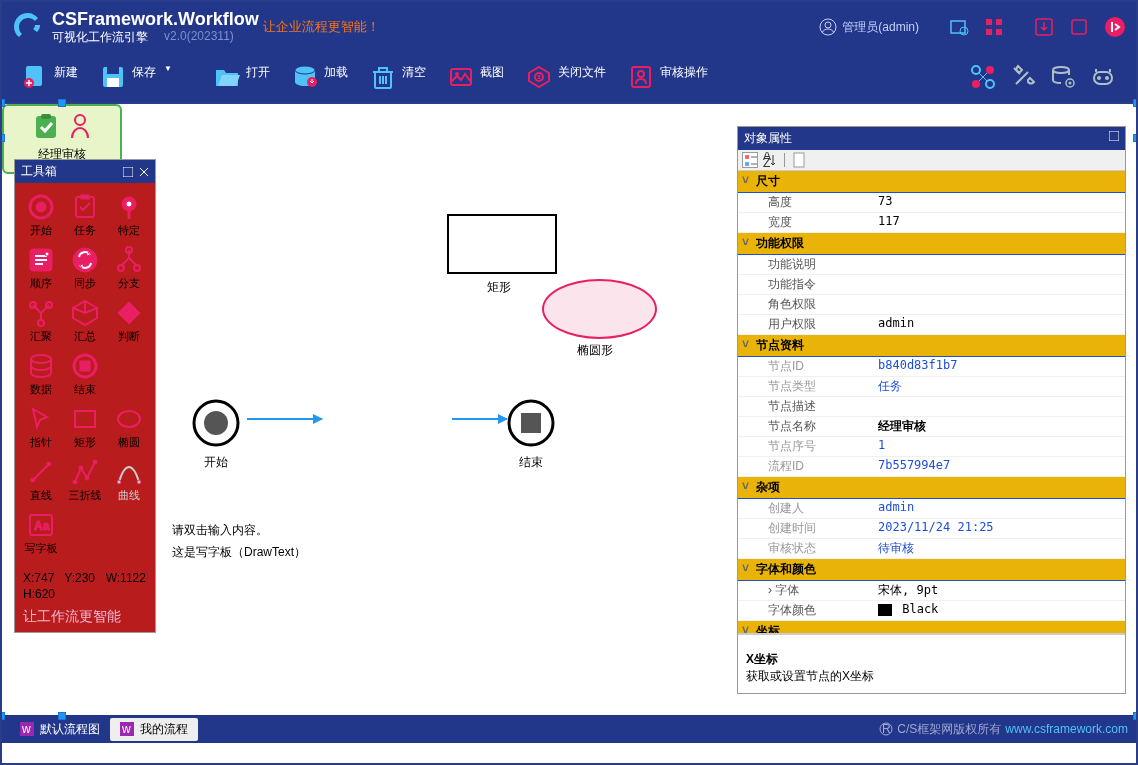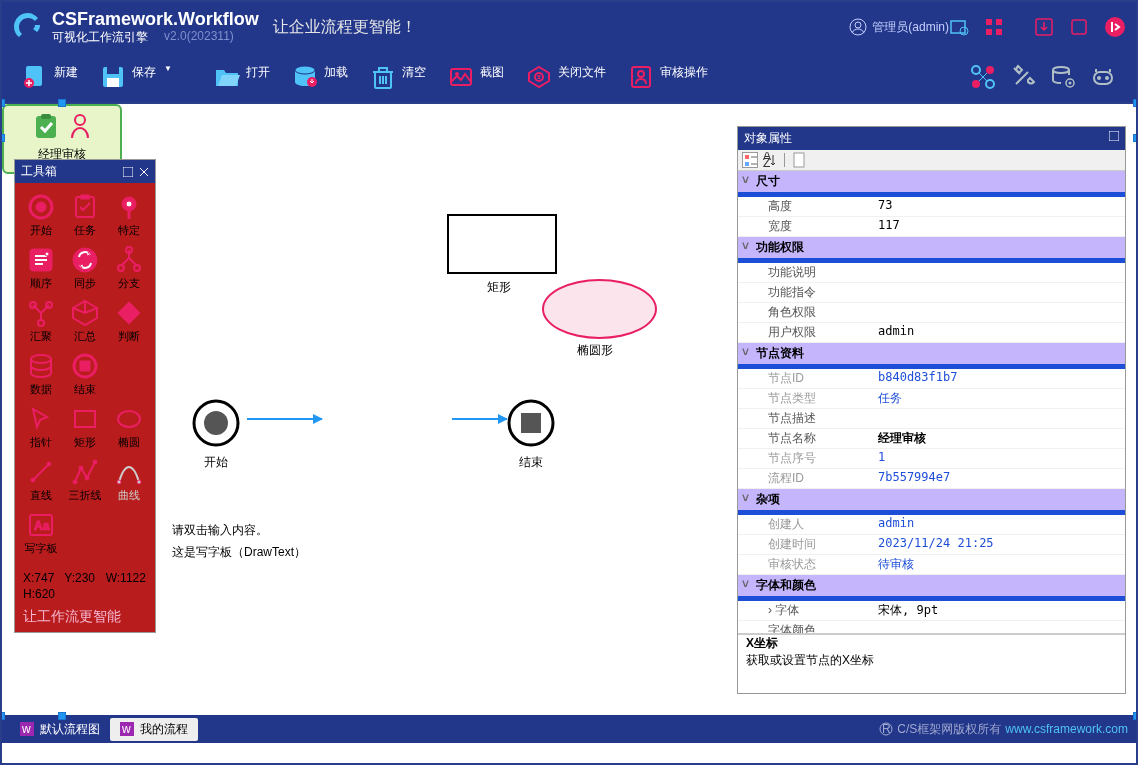--- a/index.html
+++ b/index.html
@@ -2,22 +2,22 @@
 <html><head>
 <meta charset="utf-8">
 <style>
 *{margin:0;padding:0;box-sizing:border-box;font-family:"Microsoft YaHei",SimSun,sans-serif;font-size:12px}
 body{background:#fff;width:1138px;height:765px;overflow:hidden;border:2px solid #2a3d8a}
 .header{height:50px;background:#22368a;display:flex;align-items:center;padding:0 10px;color:#fff}
 .logo{width:32px;height:32px;margin-right:8px}
 .title-block{display:flex;flex-direction:column;margin-right:4px}
 .app-title{font-size:18px;font-weight:bold;line-height:20px}
 .app-sub{font-size:11px;display:flex;gap:16px}
-.header-tagline{color:#e5e5e5;font-size:16px;margin-left:10px;flex:1}
-.user{display:flex;align-items:center;gap:5px;color:#c5d0ff;}
+.header-tagline{color:#f97316;font-size:13px;flex:1}
+.user{display:flex;align-items:center;gap:5px;color:#c5d0ff;margin-right:30px}
 .head-icons{display:flex;gap:15px;align-items:center}
 .head-icons svg{cursor:pointer}
 .toolbar{height:50px;background:#22368a;display:flex;align-items:center;padding:0 10px;gap:2px}
 .tbtn{display:flex;align-items:flex-start;gap:6px;color:#fff;padding:5px 10px;cursor:pointer;font-size:13px}
 .tbtn .drop{font-size:8px;margin-left:2px}
 .tool-right{margin-left:auto;display:flex;gap:14px;align-items:center;padding-right:10px}
 .main{height:613px;background:#fff;position:relative;border-top:2px solid #2a3d8a}
 .canvas{position:absolute;left:0;top:0;right:0;bottom:0;background-image:radial-gradient(circle,#e0e0e0 0.5px,transparent 0.5px);background-size:14px 14px}
 .toolbox{position:absolute;left:12px;top:55px;width:142px;background:#b91c1c;border:1px solid #999}
 .tbox-title{background:#22368a;color:#fff;padding:3px 6px;display:flex;justify-content:space-between;align-items:center;font-size:12px}
@@ -39,28 +39,28 @@
 .rect-lbl{position:absolute;left:485px;top:175px}
 .ellipse-shape{position:absolute;left:540px;top:175px;width:115px;height:60px;border:2px solid #e91e63;border-radius:50%;background:#fce4ec}
 .ellipse-lbl{position:absolute;left:575px;top:238px}
 .drawtext{position:absolute;left:170px;top:415px;line-height:22px}
 .arrow{position:absolute;height:2px;background:#2196f3}
 .arrow::after{content:"";position:absolute;right:-1px;top:-4px;border-left:10px solid #2196f3;border-top:5px solid transparent;border-bottom:5px solid transparent}
 .props{position:absolute;right:10px;top:22px;width:389px;background:#fff;border:1px solid #999}
 .props-title{background:#22368a;color:#fff;padding:3px 6px;display:flex;justify-content:space-between;font-size:12px}
 .props-tb{background:#f0f0f0;border-bottom:1px solid #ccc;padding:2px 4px;display:flex;gap:4px;align-items:center}
 .props-body{height:462px;overflow:auto}
-.prop-cat{background:#c4b5fd;padding:2px 4px 2px 18px;font-weight:bold;position:relative;border-bottom:5px solid #1d4ed8}
+.prop-cat{background:#eab308;padding:2px 4px 2px 18px;font-weight:bold;position:relative;border-bottom:1px solid #1d4ed8}
 .prop-cat::before{content:"˅";position:absolute;left:4px;color:#666}
 .prop-row{display:flex;padding:1px 0;border-bottom:1px solid #f0f0f0}
 .prop-name{width:140px;padding-left:30px;color:#555}
 .prop-name.gray{color:#999}
 .prop-val{flex:1;font-family:SimSun,monospace}
 .prop-val.gray{color:#1d4ed8}
-.prop-help{border-top:2px solid #ccc;padding:0 8px;height:60px}
+.prop-help{border-top:2px solid #ccc;padding:16px 8px;height:60px}
 .prop-help b{font-weight:bold}
 .footer{height:28px;background:#22368a;display:flex;align-items:center;color:#fff;padding:0 8px}
 .ftab{display:flex;align-items:center;gap:6px;padding:3px 10px;cursor:pointer;font-size:12px}
 .ftab.active{background:#eee;color:#000;border-radius:2px}
 .footer-right{margin-left:auto;color:#a0a8d0;font-size:11px;display:flex;gap:4px;align-items:center}
 .footer-right a{color:#4fc3f7}
 .colorbox{display:inline-block;width:14px;height:12px;background:#000;vertical-align:middle;margin-right:3px}
 </style>
 </head>
 <body>
@@ -507,20 +507,21 @@
           <div class="prop-name gray">审核状态</div>
           <div class="prop-val gray">待审核</div>
         </div>
         <div class="prop-cat">字体和颜色</div>
         <div class="prop-row">
           <div class="prop-name">› 字体</div>
           <div class="prop-val">宋体, 9pt</div>
         </div>
         <div class="prop-row">
           <div class="prop-name">字体颜色</div>
+          <div class="prop-val"><span class="colorbox"></span> Black</div>
         </div>
         <div class="prop-cat">坐标</div>
       </div>
     <div class="prop-help">
       <b>X坐标</b><br>
       <span>获取或设置节点的X坐标</span>
     </div>
   </div>
 </div>
 

